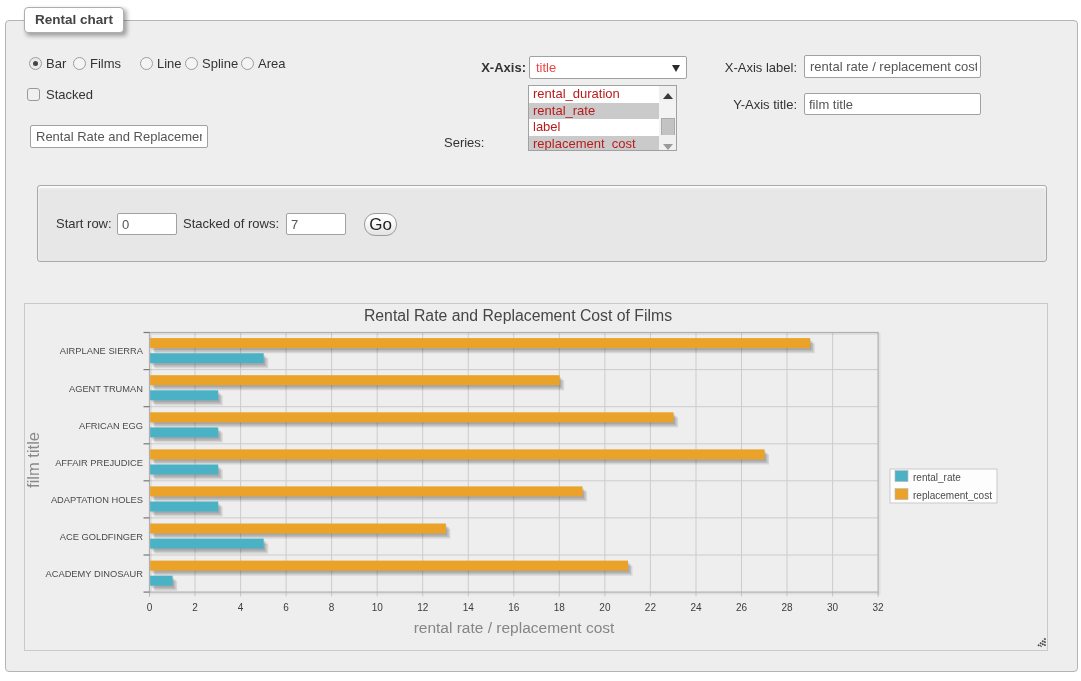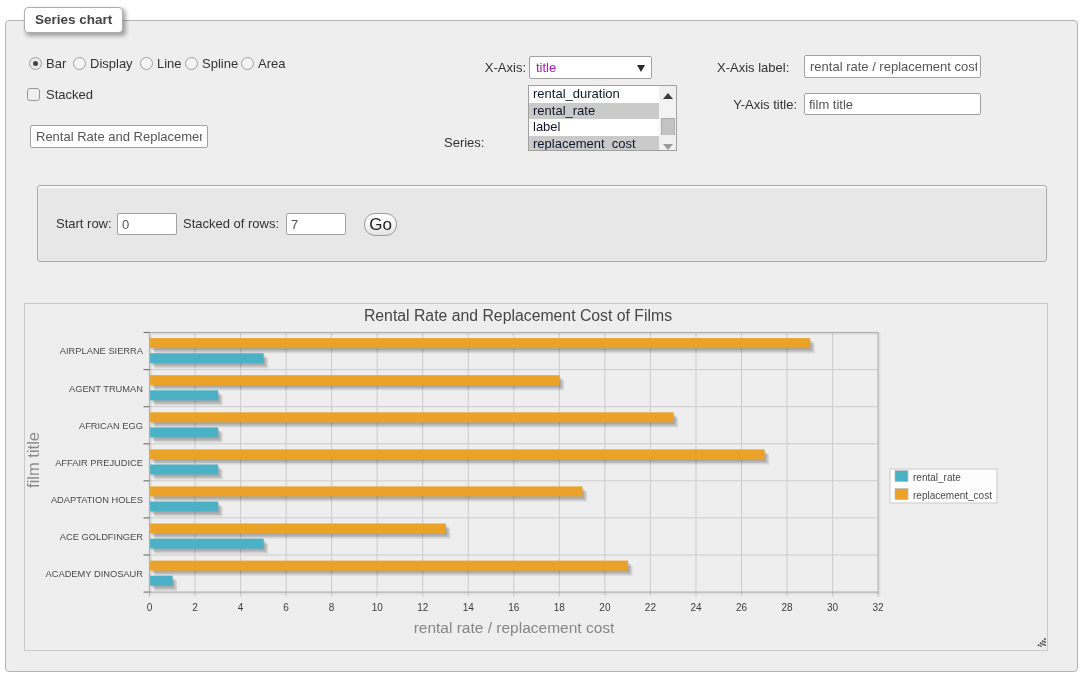--- a/index.html
+++ b/index.html
@@ -8,73 +8,73 @@
 #legend { position:absolute; left:24px; top:7px; height:26px; background:#fff; border:1px solid #aeaeae; border-radius:4px; box-shadow:2.5px 2.5px 4px rgba(0,0,0,0.33); padding:0 10px; font-weight:bold; font-size:13.5px; color:#444; line-height:24px; z-index:5; }
 .lbl { position:absolute; font-size:13px; color:#333; line-height:13px; }
 .inp { position:absolute; background:#fff; border:1px solid #a1a1a1; border-radius:2px; font-size:13px; color:#555; padding:0 0 0 4px; font-family:"Liberation Sans", sans-serif; }
 .radio { position:absolute; width:13px; height:13px; border:1px solid #9d9d9d; border-radius:50%; background:#f4f4f4; }
 .radio.checked { background:#eaeaea; }
 .radio.checked::after { content:""; position:absolute; left:3px; top:3px; width:5px; height:5px; border-radius:50%; background:#444; }
 #chk { position:absolute; left:27px; top:88px; width:13px; height:13px; border:1px solid #999; border-radius:3px; background:#f0f0f0; }
 #panel { position:absolute; left:37px; top:185px; width:1010px; height:77px; background:#e7e7e7; border:1px solid #a9a9a9; border-radius:3px; box-shadow:inset 0 2px 2px rgba(255,255,255,0.9); }
 #gobtn { position:absolute; left:364px; top:213px; width:33px; height:23px; border:1px solid #9b9b9b; border-radius:11px; background:linear-gradient(#fdfdfd 30%,#e3e3e3); font-size:17px; color:#222; text-align:center; line-height:21px; }
 #chart { position:absolute; left:24px; top:303px; width:1024px; height:348px; border:1px solid #c9c9c9; background:#eee; }
-#sel { position:absolute; left:529px; top:56px; width:123px; height:23px; background:#fff; border:1px solid #a1a1a1; border-radius:2px; font-size:13px; color:#a21caf; line-height:22px; padding-left:6px; }
+#sel { position:absolute; left:529px; top:56px; width:158px; height:23px; background:#fff; border:1px solid #a1a1a1; border-radius:2px; font-size:13px; color:#ef4444; line-height:22px; padding-left:6px; }
 #sel::after { content:""; position:absolute; right:6px; top:8px; width:0; height:0; border-left:4.5px solid transparent; border-right:4.5px solid transparent; border-top:7px solid #2a2a2a; }
-#list { position:absolute; left:528px; top:85px; width:149px; height:66px; background:#fff; border:1px solid #a1a1a1; font-size:13px; color:#0f172a; overflow:hidden; }
+#list { position:absolute; left:528px; top:85px; width:149px; height:66px; background:#fff; border:1px solid #a1a1a1; font-size:13px; color:#b91c1c; overflow:hidden; }
 #list .row { height:16.5px; line-height:16.5px; padding-left:4px; width:131px; }
 #list .sel { background:#cacaca; }
 #sbar { position:absolute; right:0; top:0; width:17px; height:64px; background:#f3f3f3; }
 #sbar .btn { position:absolute; left:0; width:17px; height:15px; background:#f0f0f0; }
 #sbar .thumb { position:absolute; left:1.5px; top:32px; width:14px; height:20px; background:#c3c3c3; outline:1px solid #ababab; outline-offset:-1px; }
 .tri-up { position:absolute; left:3.5px; top:6.5px; width:0; height:0; border-left:5px solid transparent; border-right:5px solid transparent; border-bottom:6px solid #3a3a3a; }
 .tri-dn { position:absolute; left:3.5px; top:9px; width:0; height:0; border-left:5px solid transparent; border-right:5px solid transparent; border-top:6px solid #9a9a9a; }
 </style>
 </head>
 <body>
 <div id="fs"></div>
-<div id="legend">Series chart</div>
+<div id="legend">Rental chart</div>
 
 <div class="radio checked" style="left:29px; top:57px;"></div>
 <div class="lbl" style="left:46px; top:56.5px;">Bar</div>
 <div class="radio" style="left:73px; top:57px;"></div>
-<div class="lbl" style="left:90px; top:56.5px;">Display</div>
+<div class="lbl" style="left:90px; top:56.5px;">Films</div>
 <div class="radio" style="left:140px; top:57px;"></div>
 <div class="lbl" style="left:157px; top:56.5px;">Line</div>
 <div class="radio" style="left:185px; top:57px;"></div>
 <div class="lbl" style="left:202px; top:56.5px;">Spline</div>
 <div class="radio" style="left:241px; top:57px;"></div>
 <div class="lbl" style="left:258px; top:56.5px;">Area</div>
 
 <div id="chk"></div>
 <div class="lbl" style="left:46px; top:88px;">Stacked</div>
 
 <input class="inp" style="left: 30px; top: 125px; width: 178px; height: 23px; padding: 0px 5px;" value="Rental Rate and Replacement Cost of Films">
 
-<div class="lbl" style="left:444px; top:61px; width:82px; text-align:right;">X-Axis:</div>
+<div class="lbl" style="left:444px; top:61px; width:82px; text-align:right;font-weight:bold;">X-Axis:</div>
 <div id="sel">title</div>
 
 <div class="lbl" style="left:444px; top:136px; width:82px; text-align:left;">Series:</div>
 <div id="list">
   <div class="row">rental_duration</div>
   <div class="row sel">rental_rate</div>
   <div class="row">label</div>
   <div class="row sel">replacement_cost</div>
   <div id="sbar">
     <div class="btn" style="top:0;">
         <div class="tri-up"></div>
       </div>
     <div class="thumb"></div>
     <div class="btn" style="bottom:0;">
         <div class="tri-dn"></div>
       </div>
   </div>
 </div>
 
-<div class="lbl" style="left:717px; top:61px; width:80px; ">X-Axis label:</div>
+<div class="lbl" style="left:717px; top:61px; width:80px; text-align:right;">X-Axis label:</div>
 <input class="inp" style="left: 804px; top: 55px; width: 177px; height: 23px; padding: 0px 3px 0px 5px;" value="rental rate / replacement cost of films">
 <div class="lbl" style="left:717px; top:97.5px; width:80px; text-align:right;">Y-Axis title:</div>
 <input class="inp" style="left: 804px; top: 93px; width: 177px; height: 22px;" value="film title">
 
 <div id="panel"></div>
 <div class="lbl" style="left:56px; top:217px;">Start row:</div>
 <input class="inp" style="left: 117px; top: 213px; width: 60px; height: 22px;" value="0">
 <div class="lbl" style="left:183px; top:217px;">Stacked of rows:</div>
 <input class="inp" style="left: 286px; top: 213px; width: 60px; height: 22px;" value="7">
 <div id="gobtn">Go</div>

